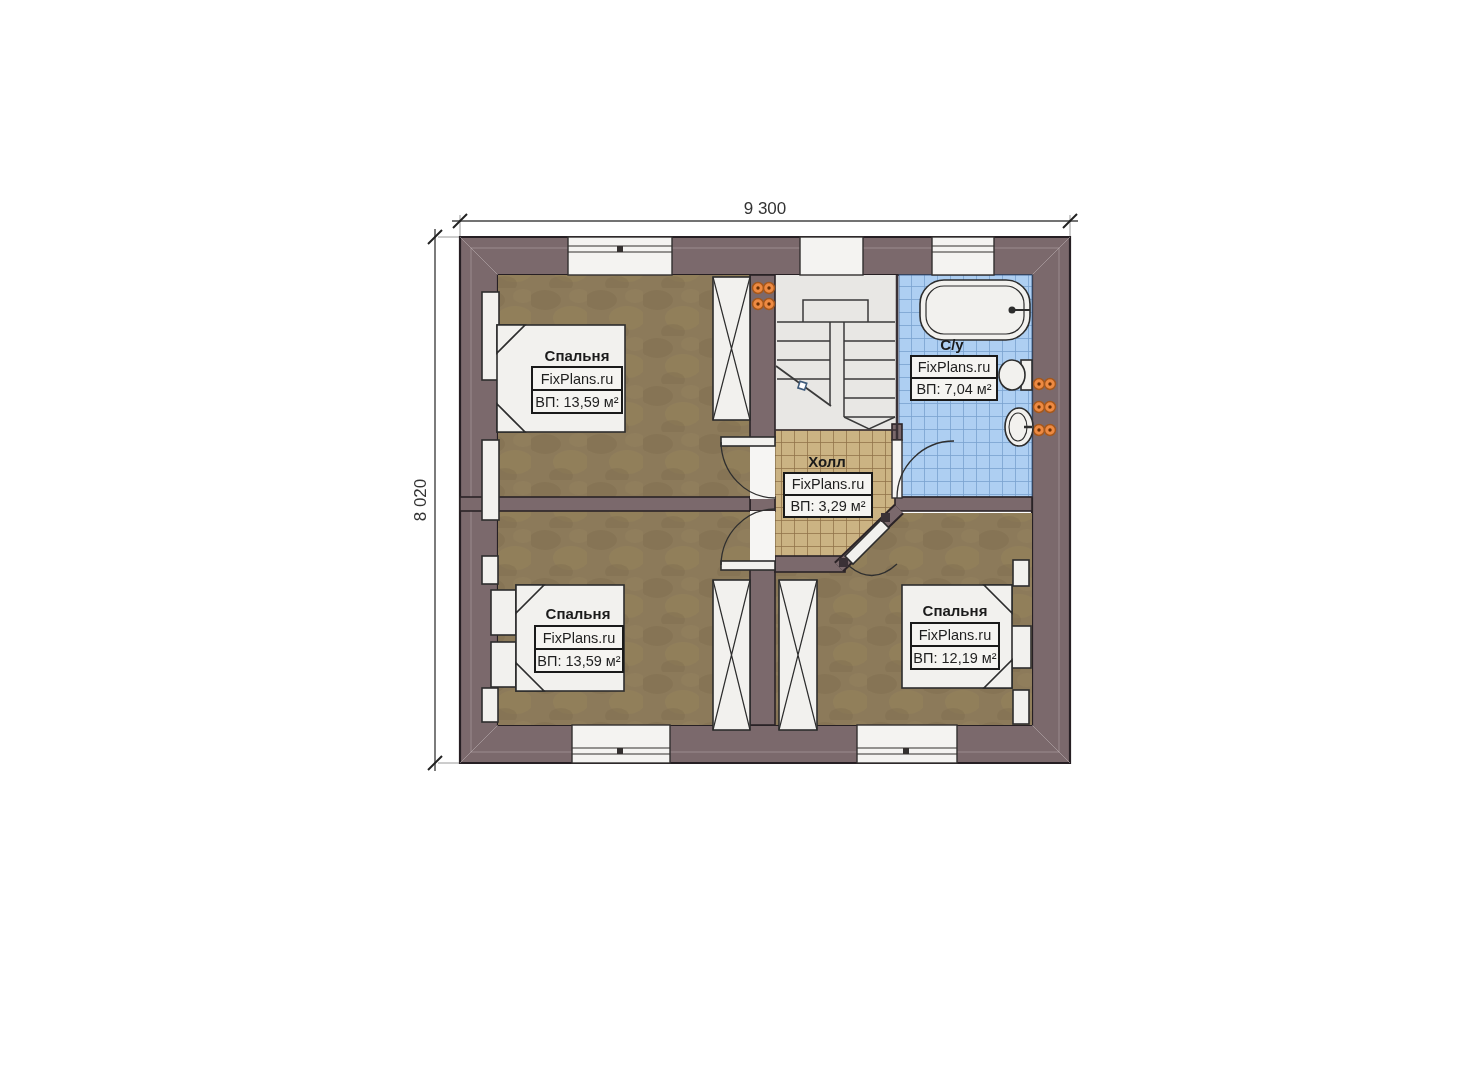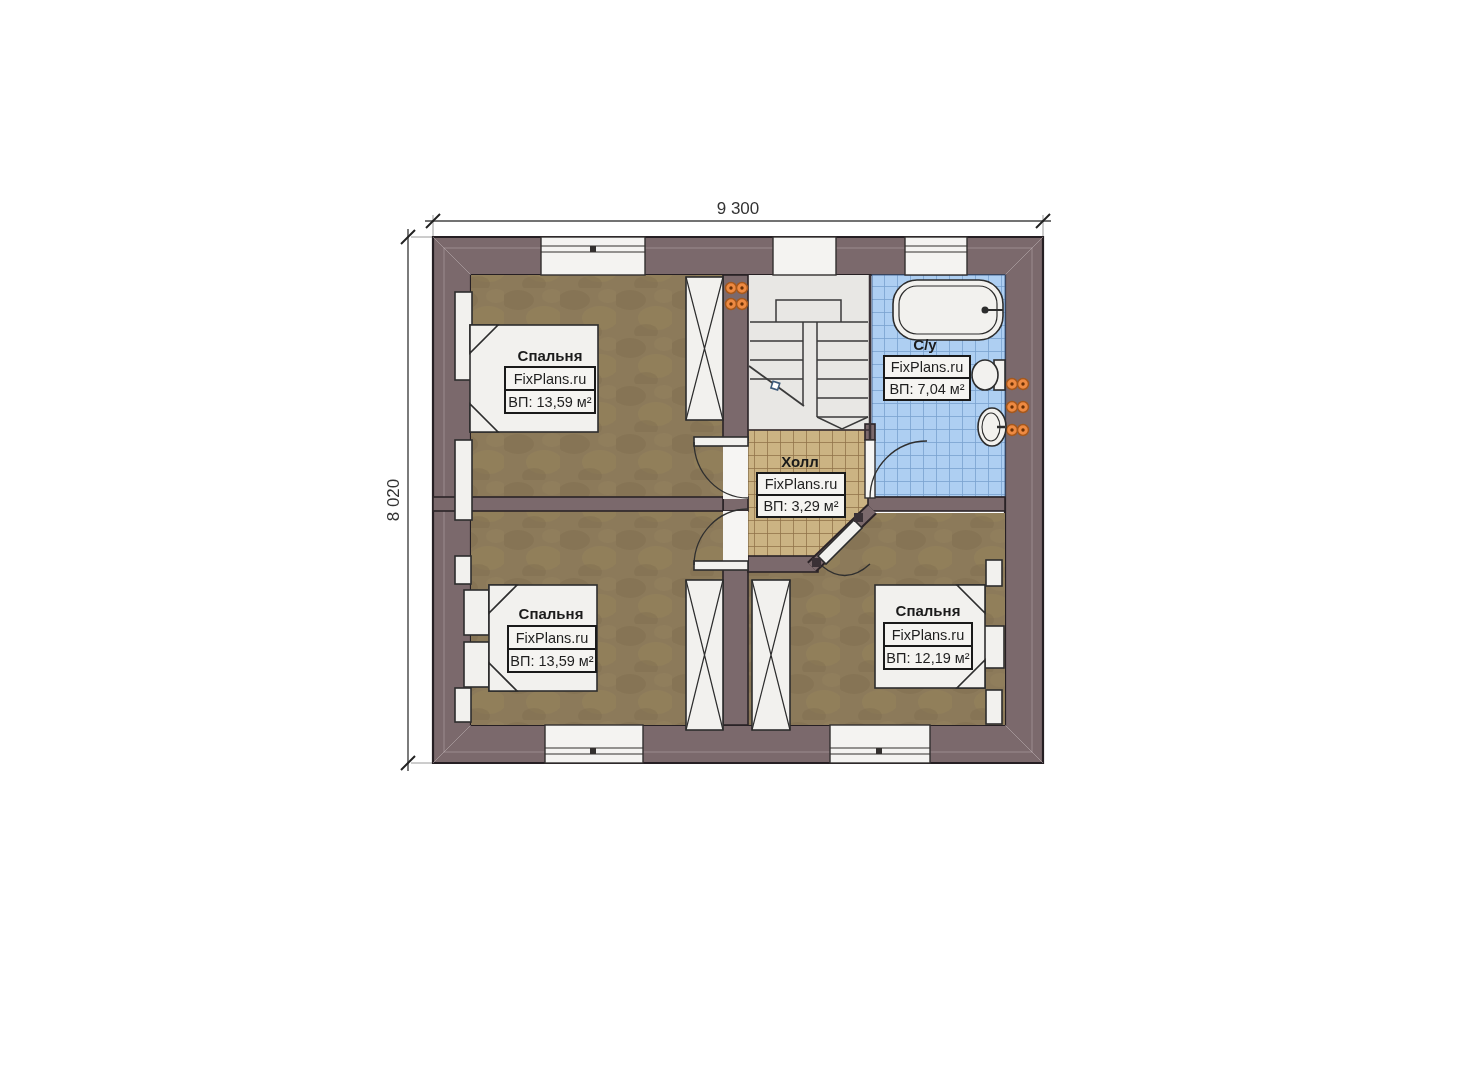--- a/index.html
+++ b/index.html
@@ -1,17 +1,17 @@
 <!DOCTYPE html>
 <html><head>
 <meta charset="utf-8">
 <style>
   html,body{margin:0;padding:0;background:#ffffff;}
   body{width:1473px;height:1080px;overflow:hidden;font-family:"Liberation Sans",sans-serif;}
-  .plan-wrap{position:relative;width:1447px;height:1080px;}
+  .plan-wrap{position:relative;width:1447px;height:1080px;margin-left:27px;}
   svg text{font-family:"Liberation Sans",sans-serif;}
   .room-name{font-weight:bold;font-size:15px;fill:#1b1b1b;}
   .box-text{font-size:14.5px;fill:#1f1f1f;}
   .dim-text{font-size:17px;fill:#333333;}
   .label-box{fill:#f5f4f1;stroke:#1a1a1a;stroke-width:2;}
   .furn{fill:#f2f1ee;stroke:#2d2d2d;stroke-width:1.6;}
   .arc{stroke:#2f2f2f;stroke-width:1.3;fill:none;}
 </style>
 </head>
 <body>

